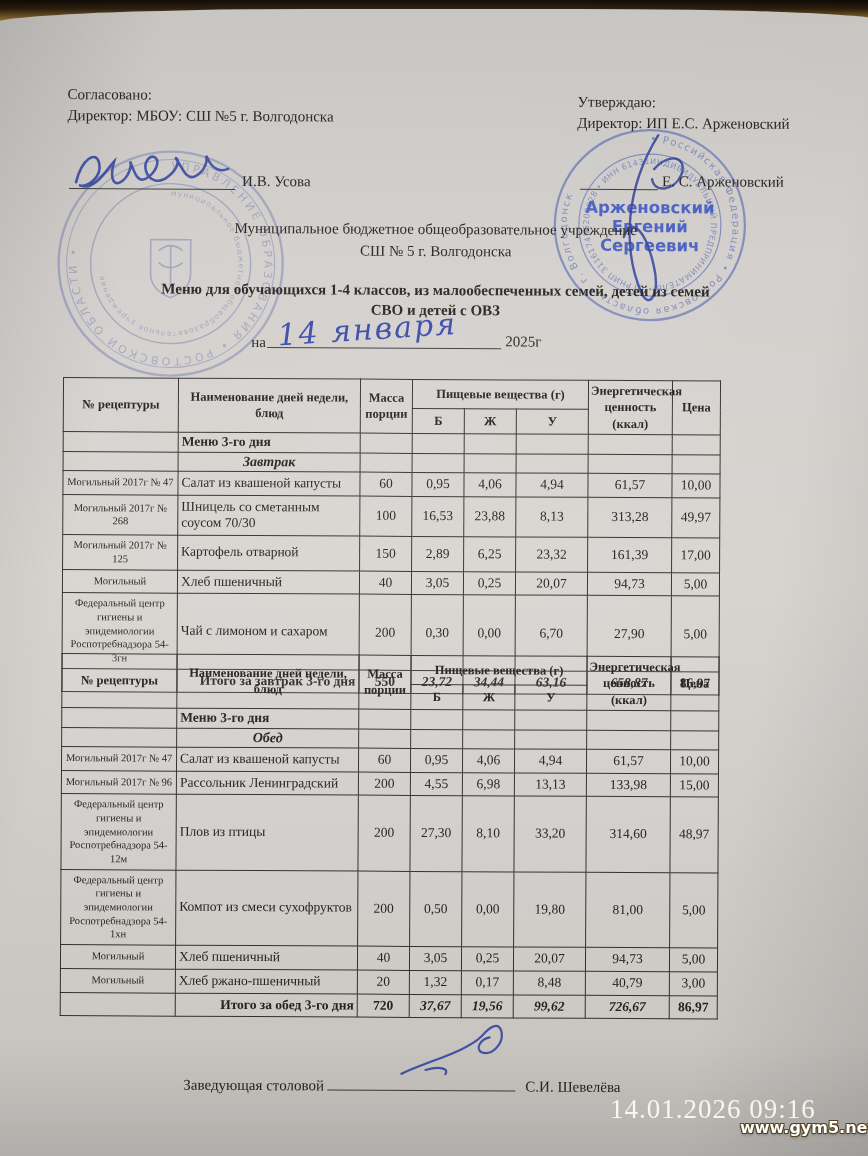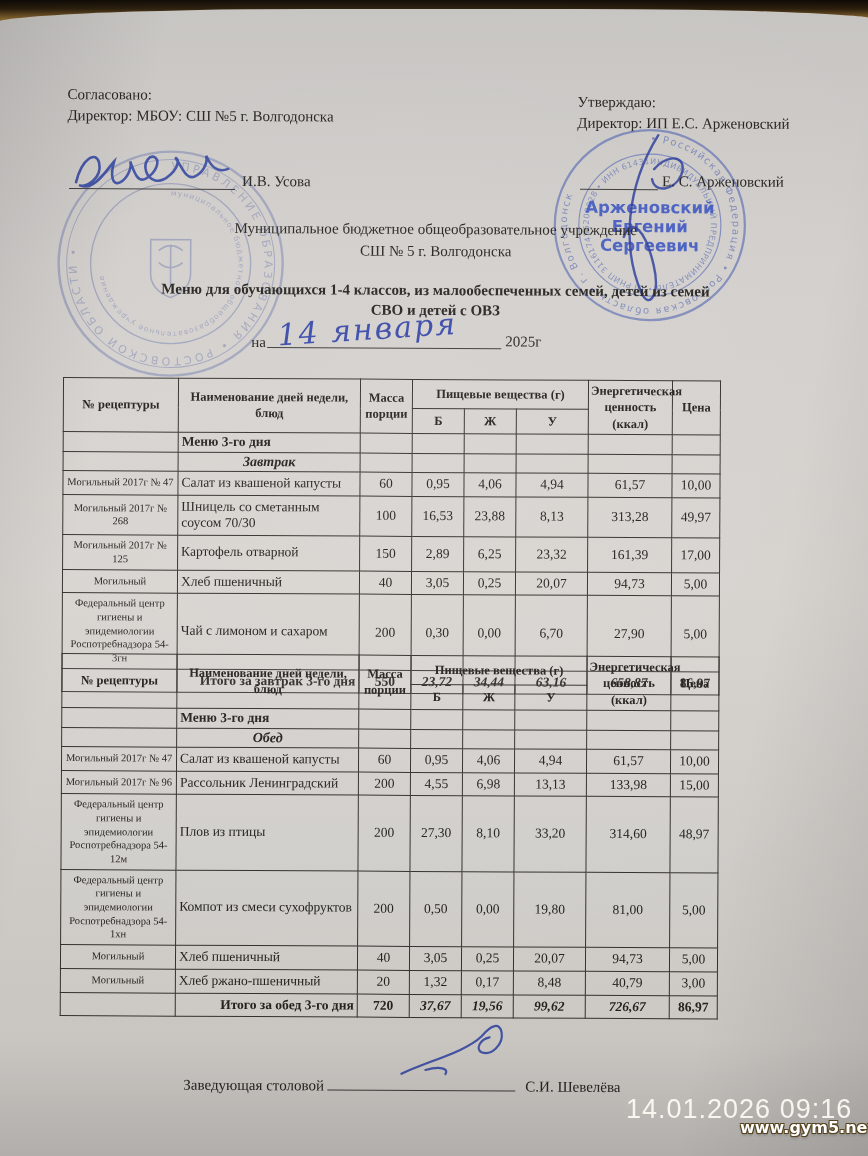--- a/index.html
+++ b/index.html
@@ -35,22 +35,22 @@
   td.c-dish{font-size:13.5px;text-align:left;padding:2px 6px;line-height:1.25;}
   td.menu-day{font-weight:bold;}
   td.meal-label{font-weight:bold;font-style:italic;text-align:center;font-size:14px;}
   td.c-num{font-size:13.5px;text-align:center;}
   td.total-label{font-weight:bold;text-align:right;font-size:13.5px;padding:3px 2px 3px 2px;}
   td.total-i{font-weight:bold;font-style:italic;}
   td.total-b{font-weight:bold;}
   tr.h1 th{height:22px;} tr.h2 th{height:18px;}
   tr.row-pad td{padding-top:3px;padding-bottom:3px;}
   
-  .timestamp{position:absolute;left:610px;top:1094px;font-family:Liberation Sans, sans-serif;
-             font-size:27px;letter-spacing:1px;color:rgba(252,252,244,0.92);margin-left:16px;}
+  .timestamp{position:absolute;left:610px;top:1094px;font-family:Liberation Serif, serif;
+             font-size:27px;letter-spacing:1px;color:rgba(252,252,244,0.92);}
   .watermark{position:absolute;left:740px;top:1118px;font-family:"DejaVu Sans",sans-serif;
              font-size:16px;font-weight:bold;color:#ffffff;
              text-shadow:-1px -1px 0 #57441f,1px -1px 0 #57441f,-1px 1px 0 #57441f,1px 1px 0 #57441f,0 2px 3px rgba(0,0,0,.35);}
   svg text{font-family:"DejaVu Sans",sans-serif;}
 </style>
 </head>
 <body>
 
 <div class="photo">
   <div class="wood"></div>

